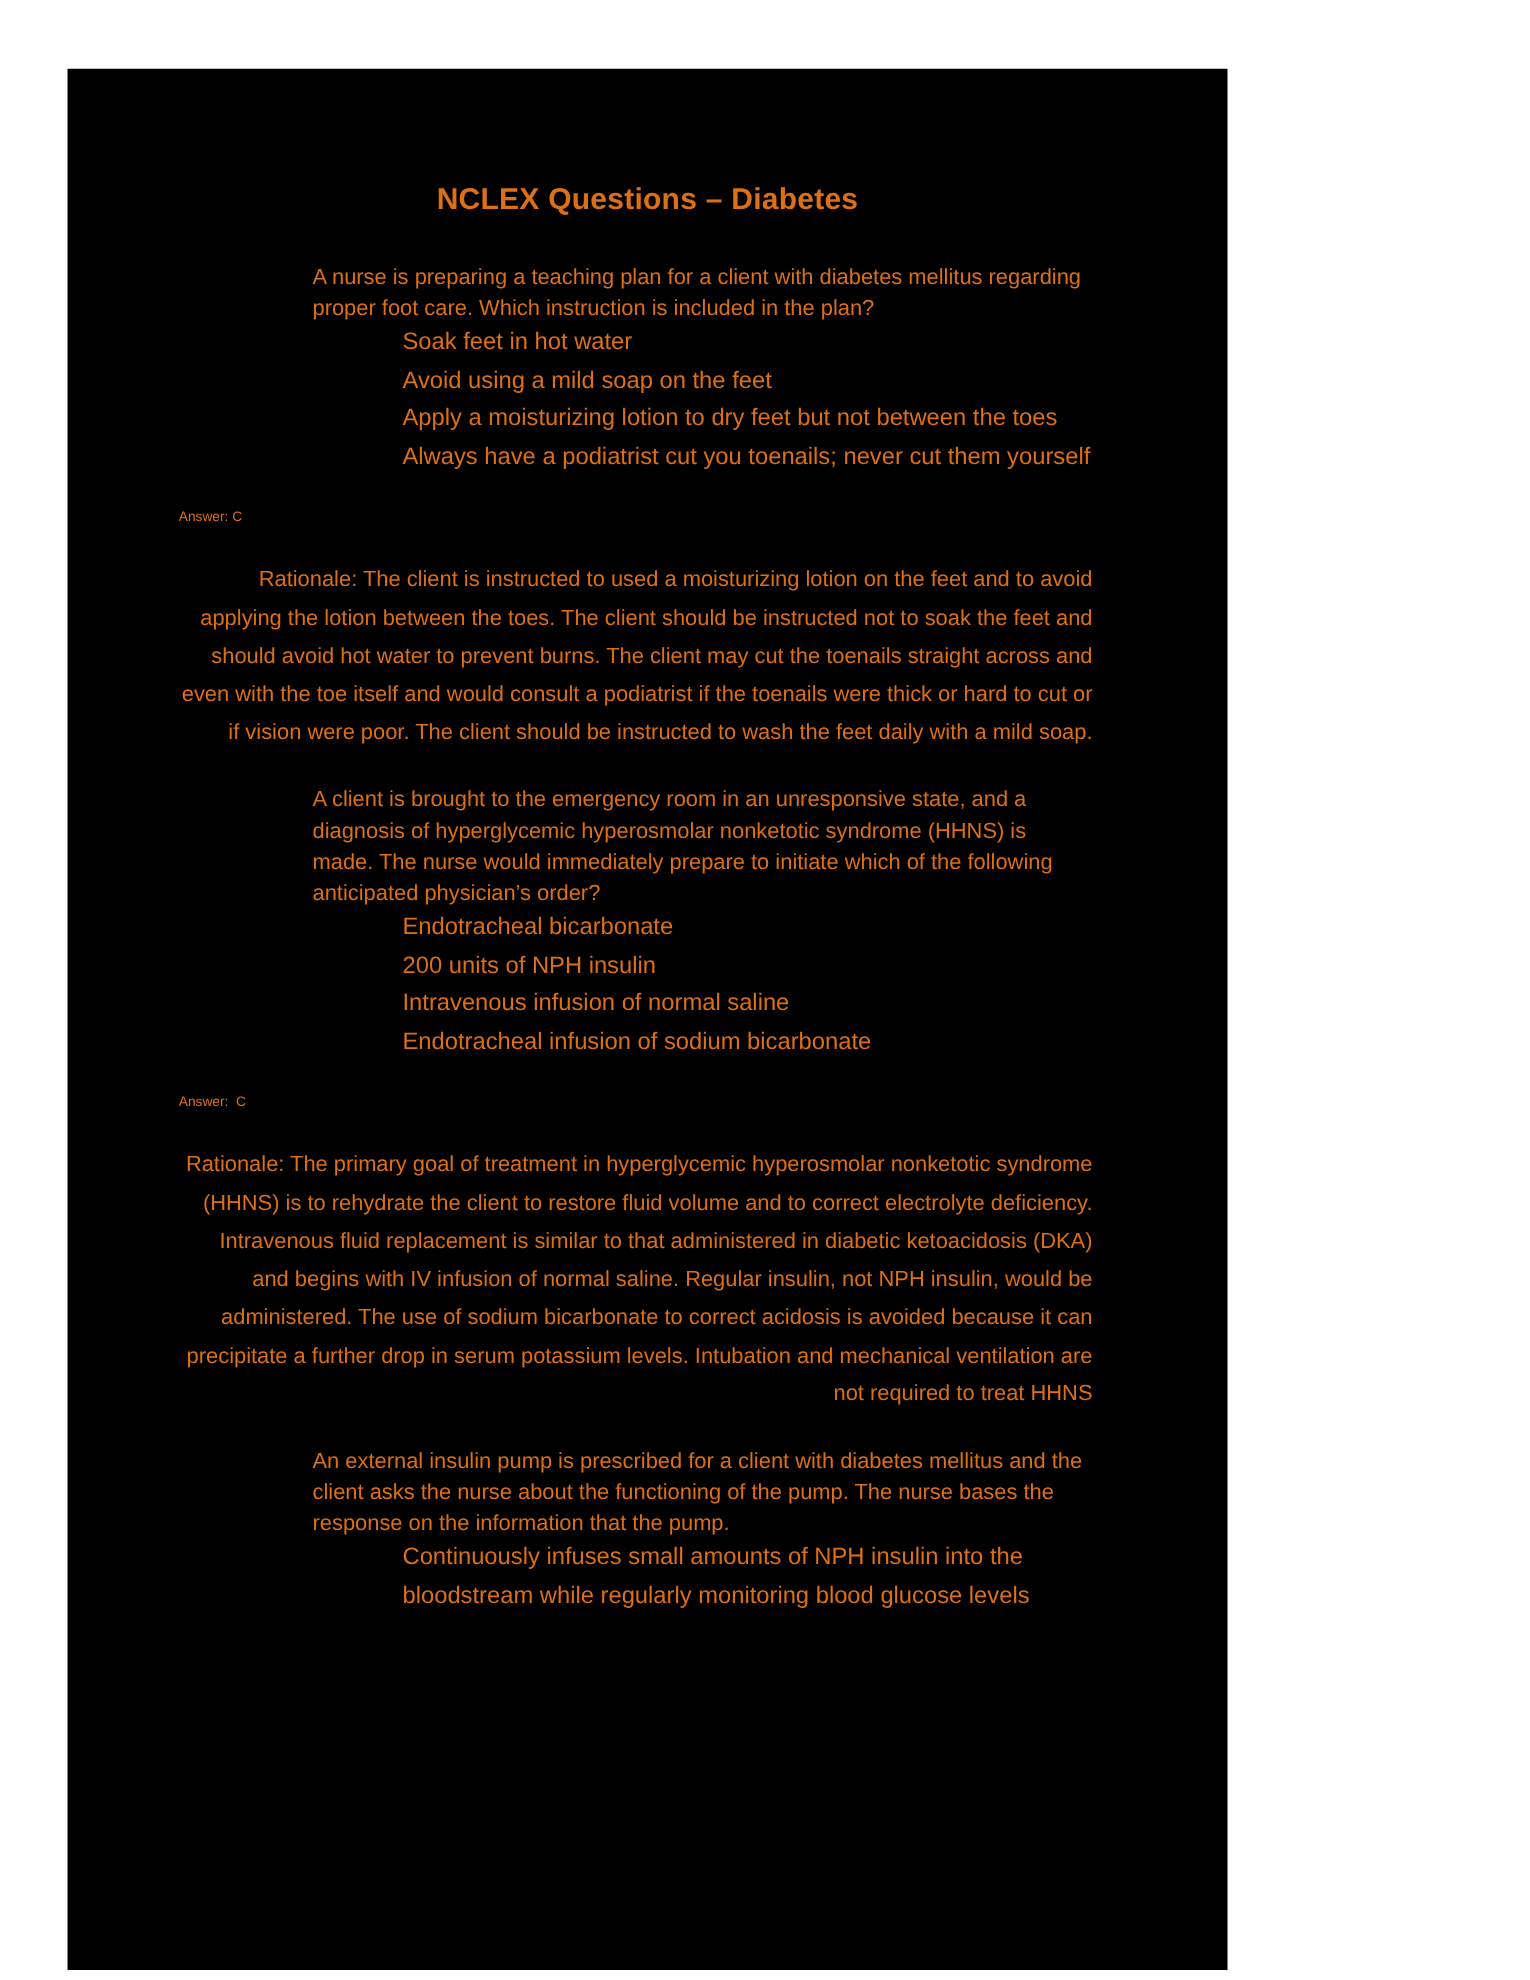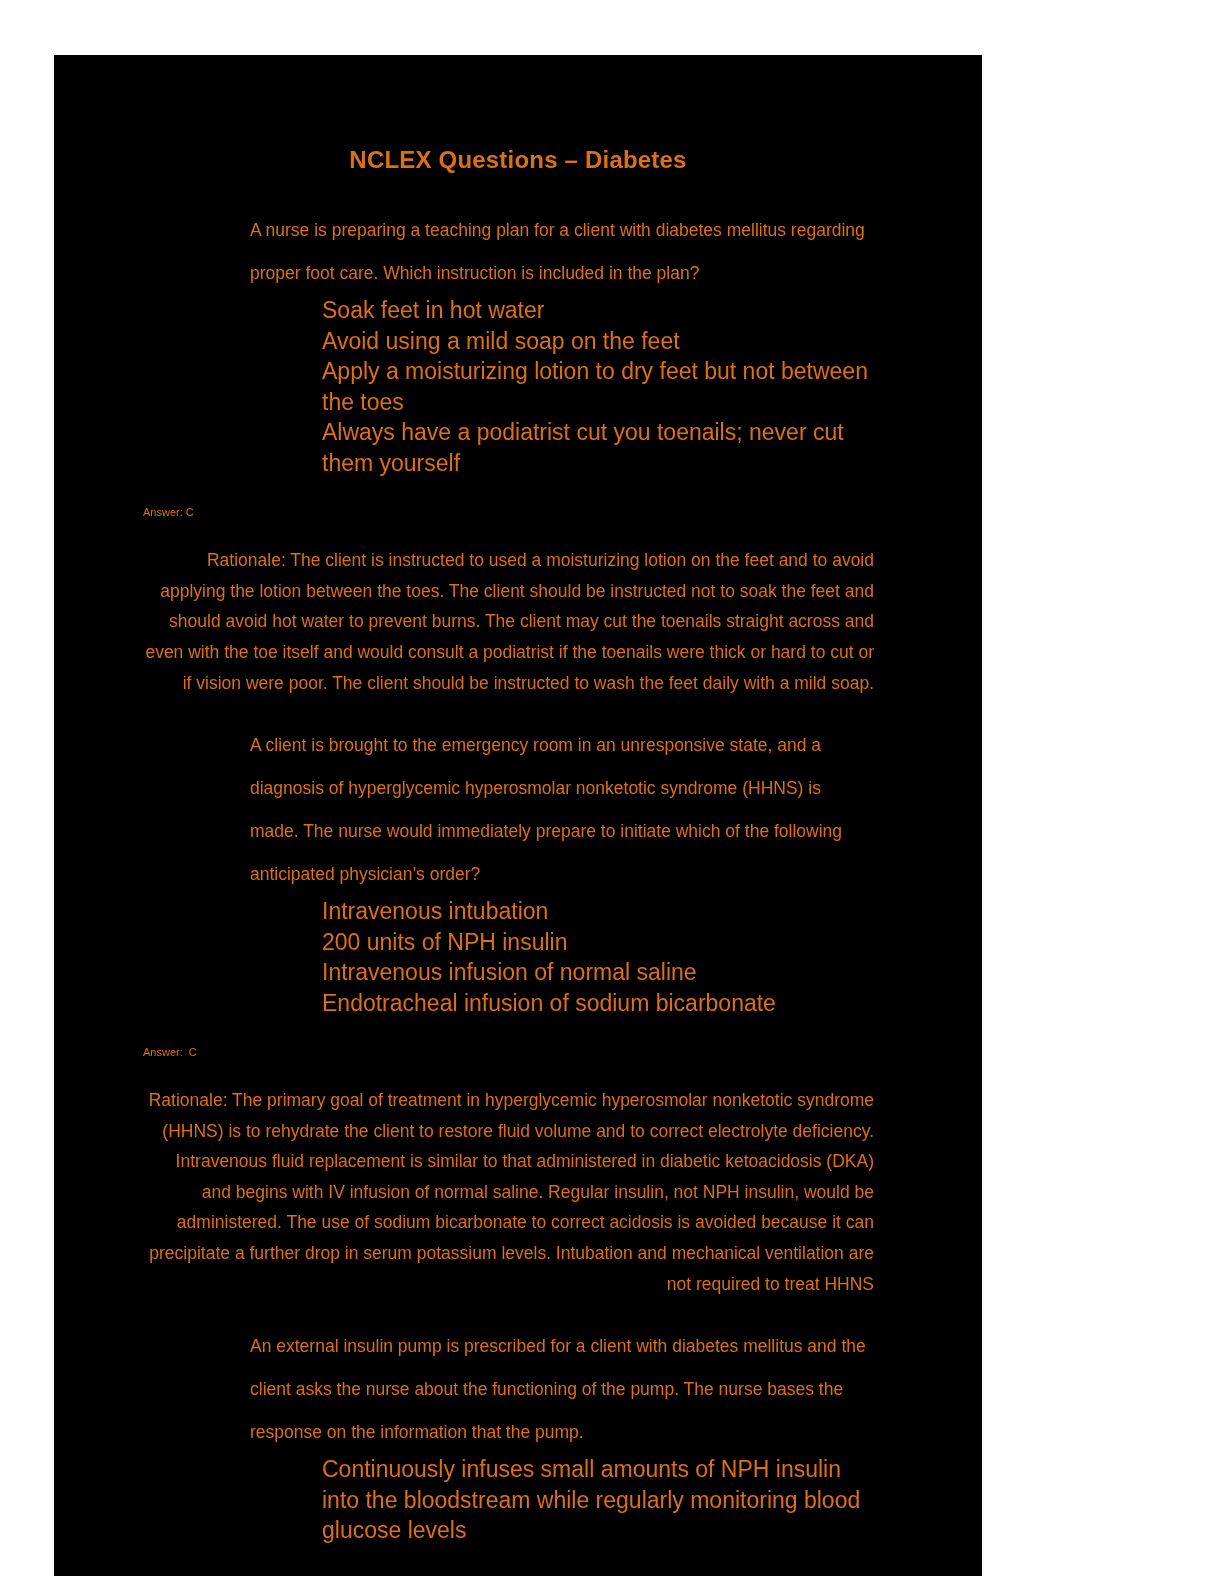--- a/index.html
+++ b/index.html
@@ -29,25 +29,25 @@
     margin-bottom:32px;
     text-align:center;
     font-size:24px;
     line-height:34px;
     font-weight:bold;
     letter-spacing:0.2px;
   }
   .q-text{
     margin:0 110px 0 196px;
     font-size:17.5px;
-    line-height:43px;
+    line-height:25px;
   }
   .q-option{
     margin:0 105px 0 268px;
-    font-size:23px;
+    font-size:19px;
     line-height:30.6px;
   }
   .answer{
     margin:18px 108px 18px 89px;
     font-size:11px;
     line-height:30.6px;
     white-space:pre-wrap;
   }
   .rationale{
     margin:0 108px 26px 89px;
@@ -68,21 +68,21 @@
     <p class="q-option">Soak feet in hot water</p>
     <p class="q-option">Avoid using a mild soap on the feet</p>
     <p class="q-option">Apply a moisturizing lotion to dry feet but not between the toes</p>
     <p class="q-option">Always have a podiatrist cut you toenails; never cut them yourself</p>
     <p class="answer">Answer: C</p>
     <p class="rationale">Rationale: The client is instructed to used a moisturizing lotion on the feet and to avoid applying the lotion between the toes. The client should be instructed not to soak the feet and should avoid hot water to prevent burns. The client may cut the toenails straight across and even with the toe itself and would consult a podiatrist if the toenails were thick or hard to cut or if vision were poor. The client should be instructed to wash the feet daily with a mild soap.</p>
   </section>
 
   <section>
     <p class="q-text">A client is brought to the emergency room in an unresponsive state, and a diagnosis of hyperglycemic hyperosmolar nonketotic syndrome (HHNS) is made. The nurse would immediately prepare to initiate which of the following anticipated physician’s order?</p>
-    <p class="q-option">Intravenous intubation</p>
+    <p class="q-option">Endotracheal bicarbonate</p>
     <p class="q-option">200 units of NPH insulin</p>
     <p class="q-option">Intravenous infusion of normal saline</p>
     <p class="q-option">Endotracheal infusion of sodium bicarbonate</p>
     <p class="answer">Answer:  C</p>
     <p class="rationale">Rationale: The primary goal of treatment in hyperglycemic hyperosmolar nonketotic syndrome (HHNS) is to rehydrate the client to restore fluid volume and to correct electrolyte deficiency. Intravenous fluid replacement is similar to that administered in diabetic ketoacidosis (DKA) and begins with IV infusion of normal saline. Regular insulin, not NPH insulin, would be administered. The use of sodium bicarbonate to correct acidosis is avoided because it can precipitate a further drop in serum potassium levels. Intubation and mechanical ventilation are not required to treat HHNS</p>
   </section>
 
   <section>
     <p class="q-text">An external insulin pump is prescribed for a client with diabetes mellitus and the client asks the nurse about the functioning of the pump. The nurse bases the response on the information that the pump.</p>
     <p class="q-option">Continuously infuses small amounts of NPH insulin into the bloodstream while regularly monitoring blood glucose levels</p>

